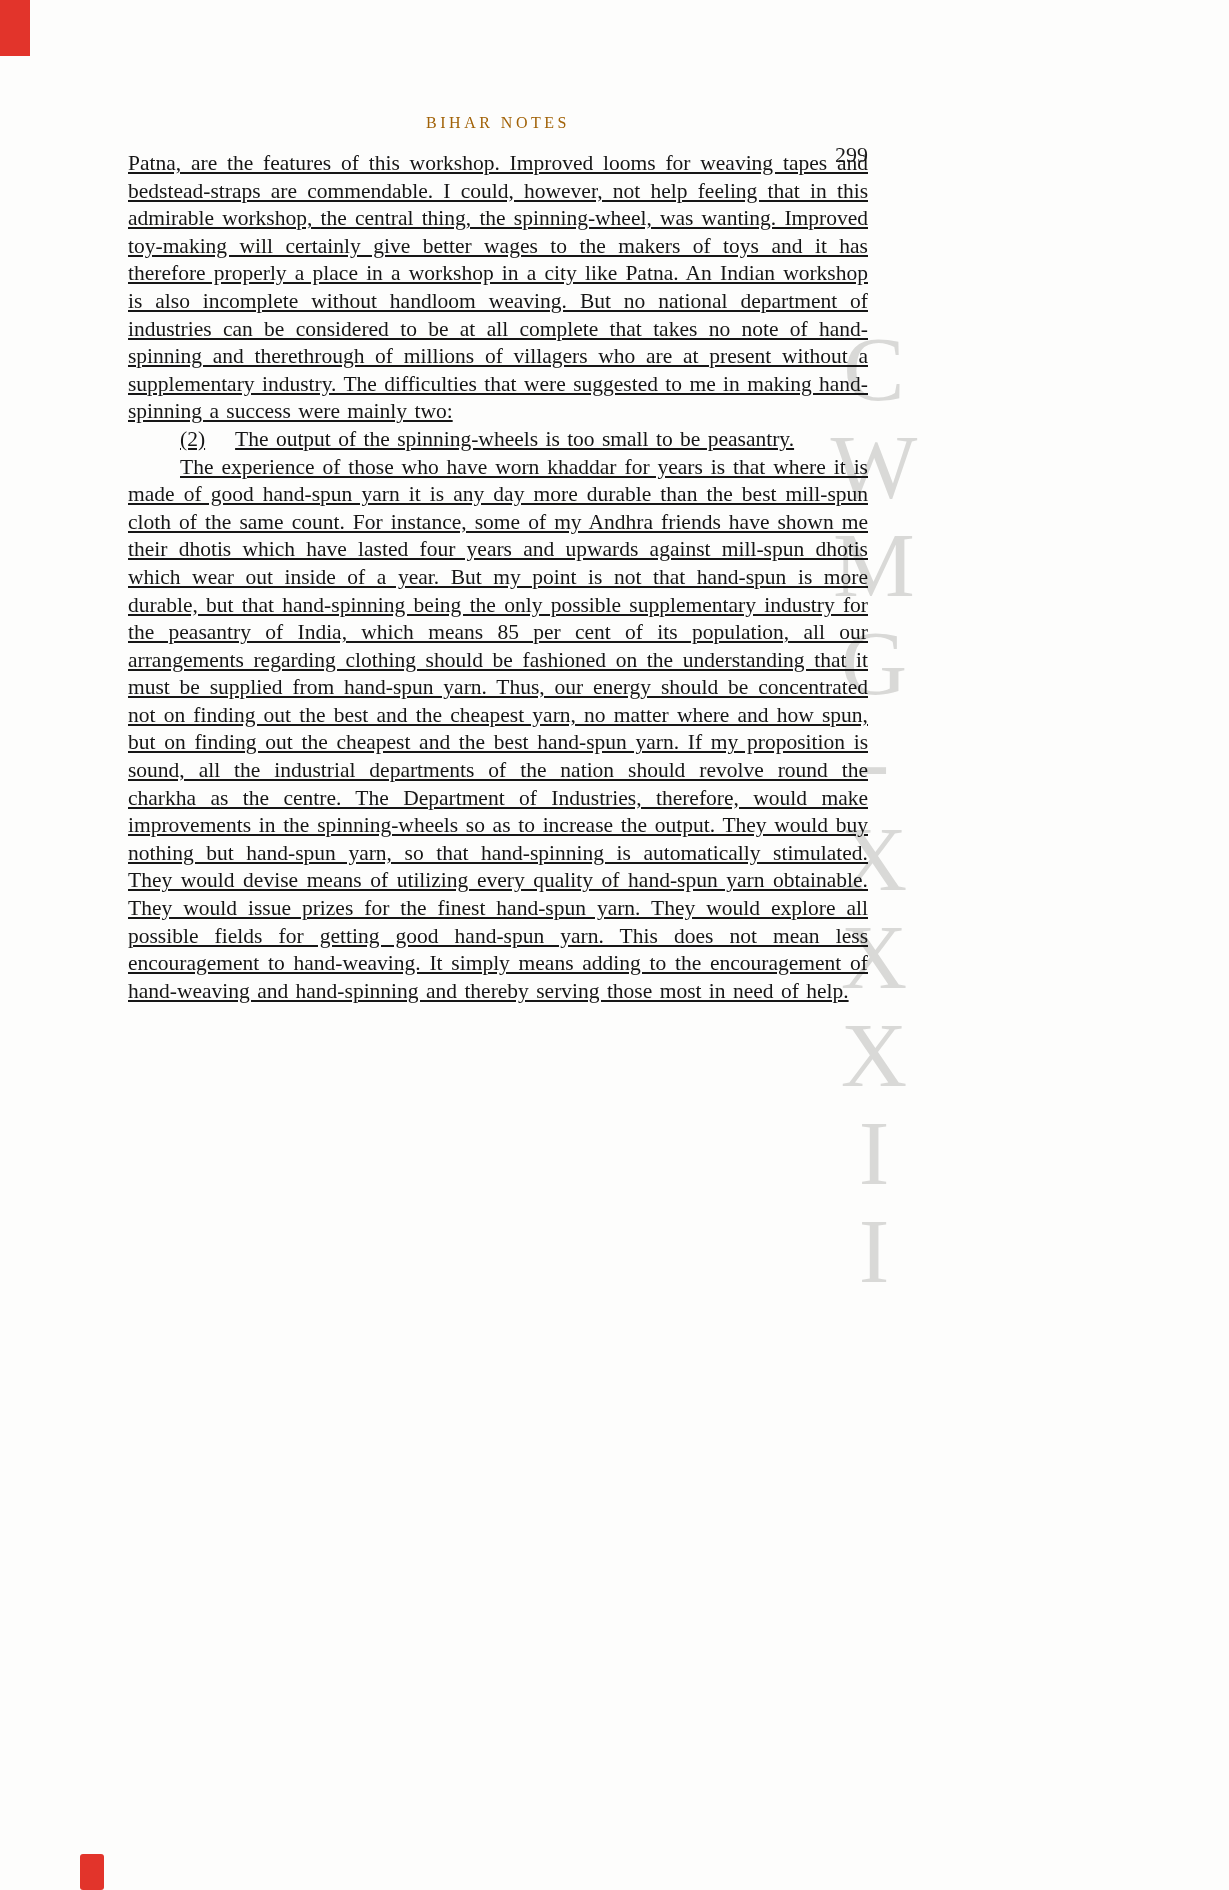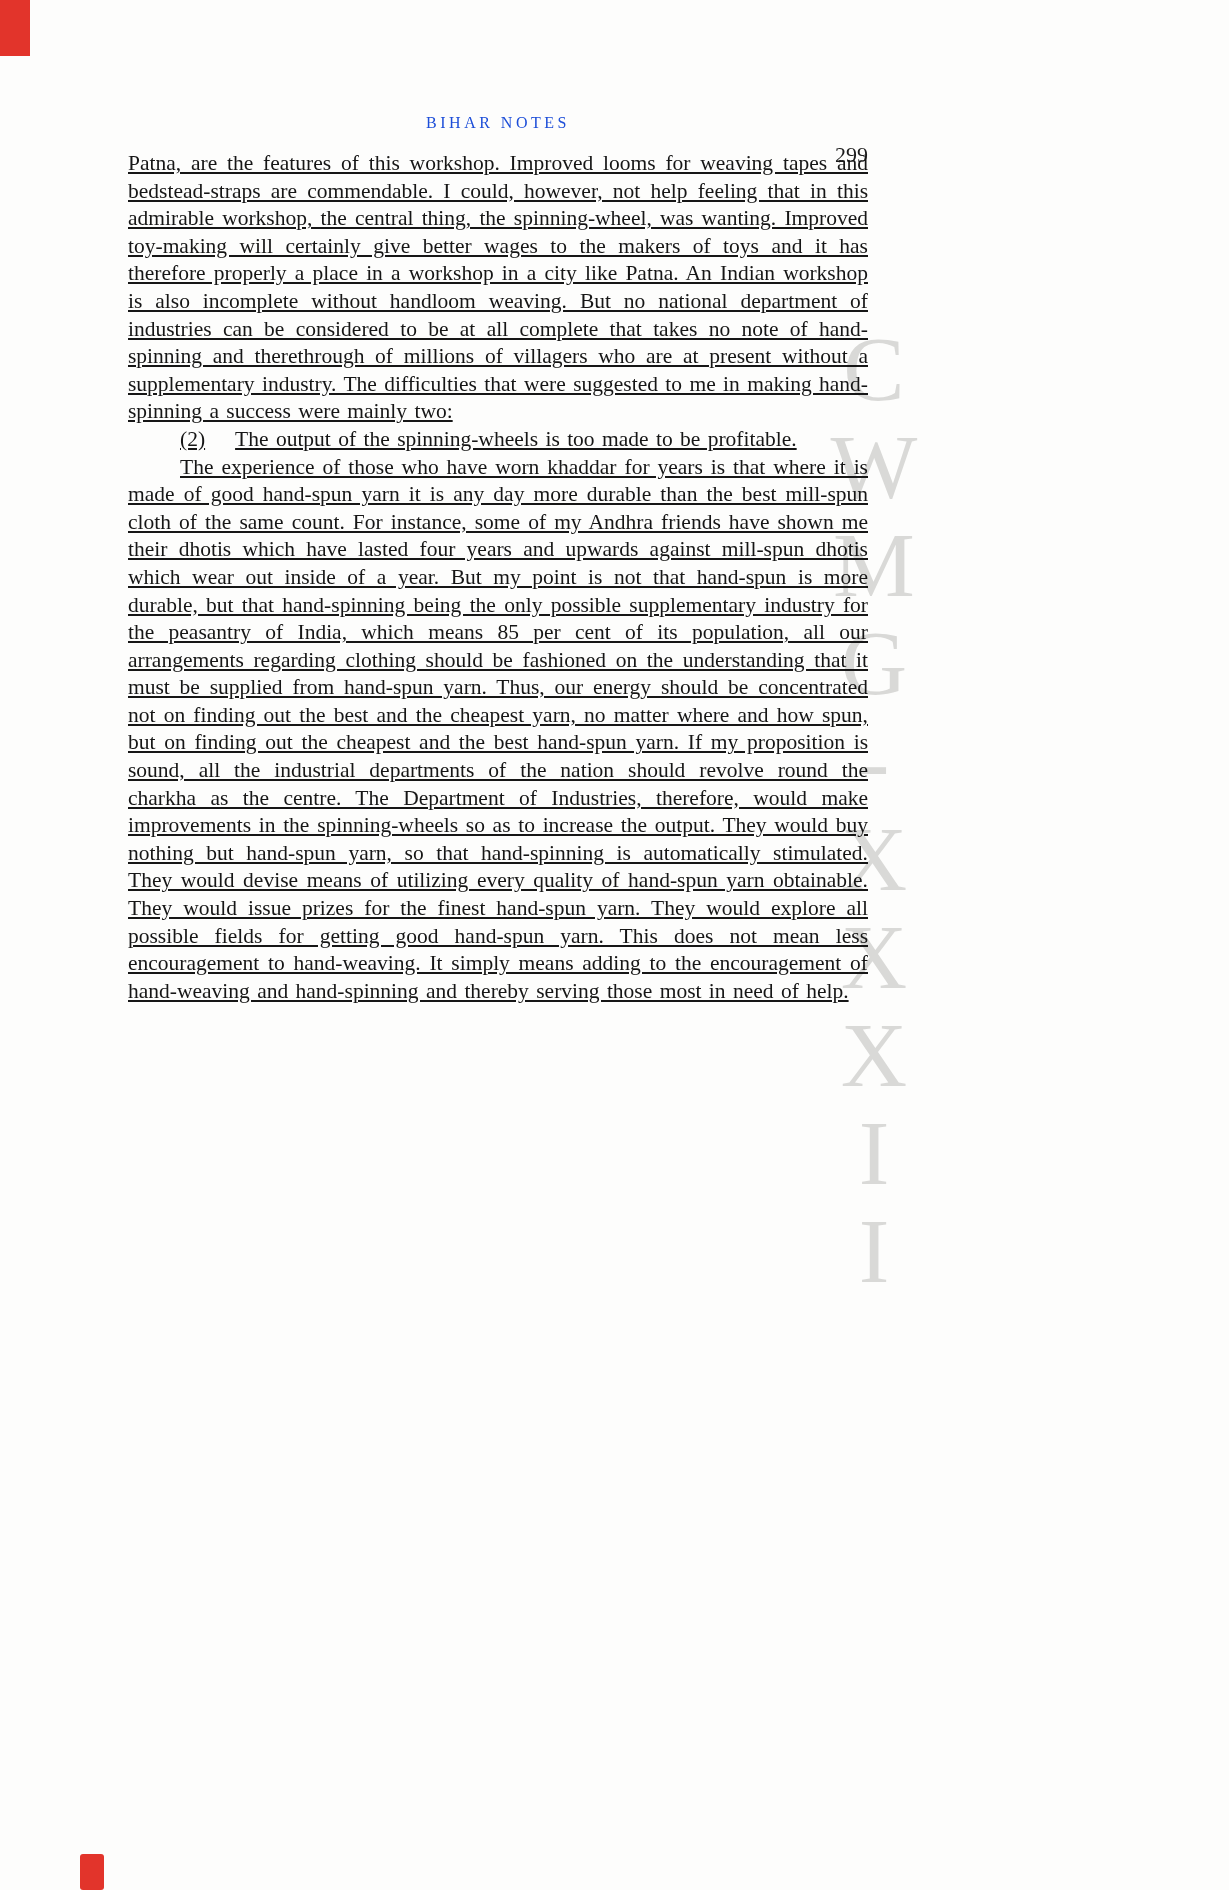--- a/index.html
+++ b/index.html
@@ -60,21 +60,21 @@
     width: 740px;
     height: 30px;
   }
   .running-title {
     position: absolute;
     left: 0;
     right: 0;
     text-align: center;
     font-size: 16px;
     letter-spacing: 3.5px;
-    color: #1d4ed8;
+    color: #a16207;
     top: 6px;
   }
   .page-number {
     position: absolute;
     right: 0;
     top: 10px;
     font-size: 22px;
     color: #1c1c1c;
     margin-top: 24px;
   }
@@ -113,18 +113,18 @@
   <div class="page-header">
     <span class="running-title">BIHAR NOTES</span>
     <span class="page-number">299</span>
   </div>
 
   <div class="page-body">
 
     <p class="para opening">Patna, are the features of this workshop. Improved looms for weaving tapes and bedstead-straps are commendable. I could, however, not help feeling that in this admirable workshop, the central thing, the spinning-wheel, was wanting. Improved toy-making will certainly give better wages to the makers of toys and it has therefore properly a place in a workshop in a city like Patna. An Indian workshop is also incomplete without handloom weaving. But no national department of industries can be considered to be at all complete that takes no note of hand-spinning and therethrough of millions of villagers who are at present without a supplementary industry. The difficulties that were suggested to me in making hand-spinning a success were mainly two:</p>
 
 
-    <p class="para list"><span class="marker">(2)</span><span class="ptext">The output of the spinning-wheels is too made to be profitable.</span></p>
+    <p class="para list"><span class="marker">(2)</span><span class="ptext">The output of the spinning-wheels is too small to be peasantry.</span></p>
 
     <p class="para indented">The experience of those who have worn khaddar for years is that where it is made of good hand-spun yarn it is any day more durable than the best mill-spun cloth of the same count. For instance, some of my Andhra friends have shown me their dhotis which have lasted four years and upwards against mill-spun dhotis which wear out inside of a year. But my point is not that hand-spun is more durable, but that hand-spinning being the only possible supplementary industry for the peasantry of India, which means 85 per cent of its population, all our arrangements regarding clothing should be fashioned on the understanding that it must be supplied from hand-spun yarn. Thus, our energy should be concentrated not on finding out the best and the cheapest yarn, no matter where and how spun, but on finding out the cheapest and the best hand-spun yarn. If my proposition is sound, all the industrial departments of the nation should revolve round the charkha as the centre. The Department of Industries, therefore, would make improvements in the spinning-wheels so as to increase the output. They would buy nothing but hand-spun yarn, so that hand-spinning is automatically stimulated. They would devise means of utilizing every quality of hand-spun yarn obtainable. They would issue prizes for the finest hand-spun yarn. They would explore all possible fields for getting good hand-spun yarn. This does not mean less encouragement to hand-weaving. It simply means adding to the encouragement of hand-weaving and hand-spinning and thereby serving those most in need of help.</p>
 
   </div>
 </div>
 
 </body></html>

